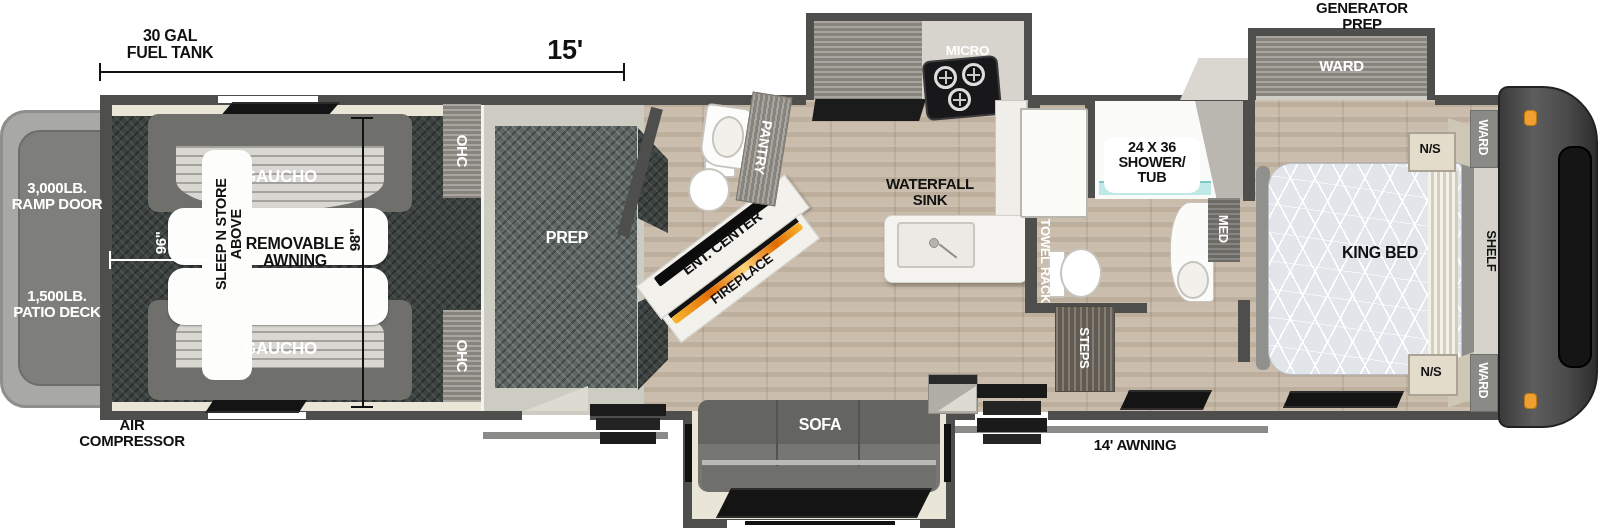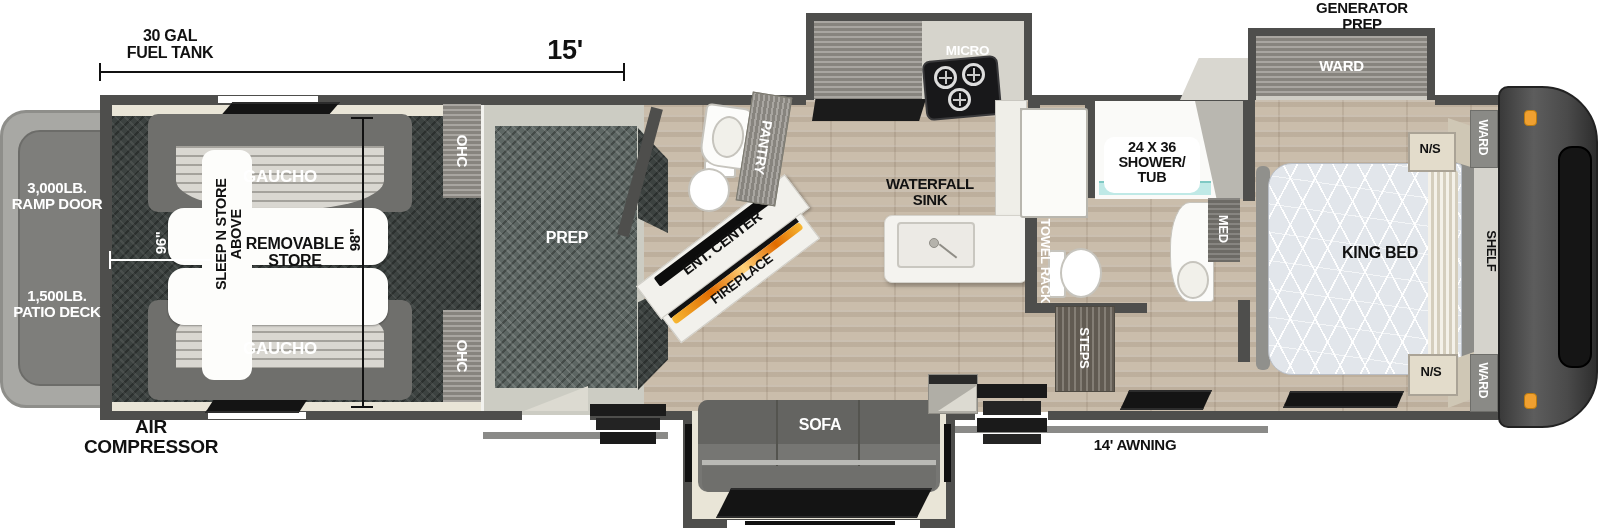--- a/index.html
+++ b/index.html
@@ -222,29 +222,29 @@
     <div>PREP</div>
   </div>
   <div class="lbl w" style="left:6px;top:180px;width:102px;font-size:15px;">
     <div>3,000LB.</div>
     <div>RAMP DOOR</div>
   </div>
   <div class="lbl w" style="left:6px;top:288px;width:102px;font-size:15px;">
     <div>1,500LB.</div>
     <div>PATIO DECK</div>
   </div>
-  <div class="lbl" style="left:71px;top:417px;width:160px;font-size:19px;">
+  <div class="lbl" style="left:52px;top:417px;width:160px;font-size:15px;">
     <div>AIR</div>
     <div>COMPRESSOR</div>
   </div>
   <div class="lbl w" style="left:180px;top:168px;width:200px;font-size:17px;">GAUCHO</div>
   <div class="lbl w" style="left:180px;top:340px;width:200px;font-size:17px;">GAUCHO</div>
   <div class="lbl" style="left:200px;top:236px;width:190px;font-size:16px;">
     <div>REMOVABLE</div>
-    <div>STORE</div>
+    <div>AWNING</div>
   </div>
   <div class="lbl rotm90" style="left:141px;top:219px;width:176px;font-size:14.5px;">
     <div>SLEEP N STORE</div>
     <div>ABOVE</div>
   </div>
   <div class="lbl w rot90" style="left:427px;top:143px;width:70px;font-size:15px;">OHC</div>
   <div class="lbl w rot90" style="left:427px;top:348px;width:70px;font-size:15px;">OHC</div>
   <div class="lbl w" style="left:497px;top:230px;width:140px;font-size:16px;">PREP</div>
   <div class="lbl w rotm90" style="left:138px;top:235px;width:46px;font-size:15px;">96"</div>
   <div class="lbl rotm90" style="left:332px;top:232px;width:46px;font-size:15px;">98"</div>

